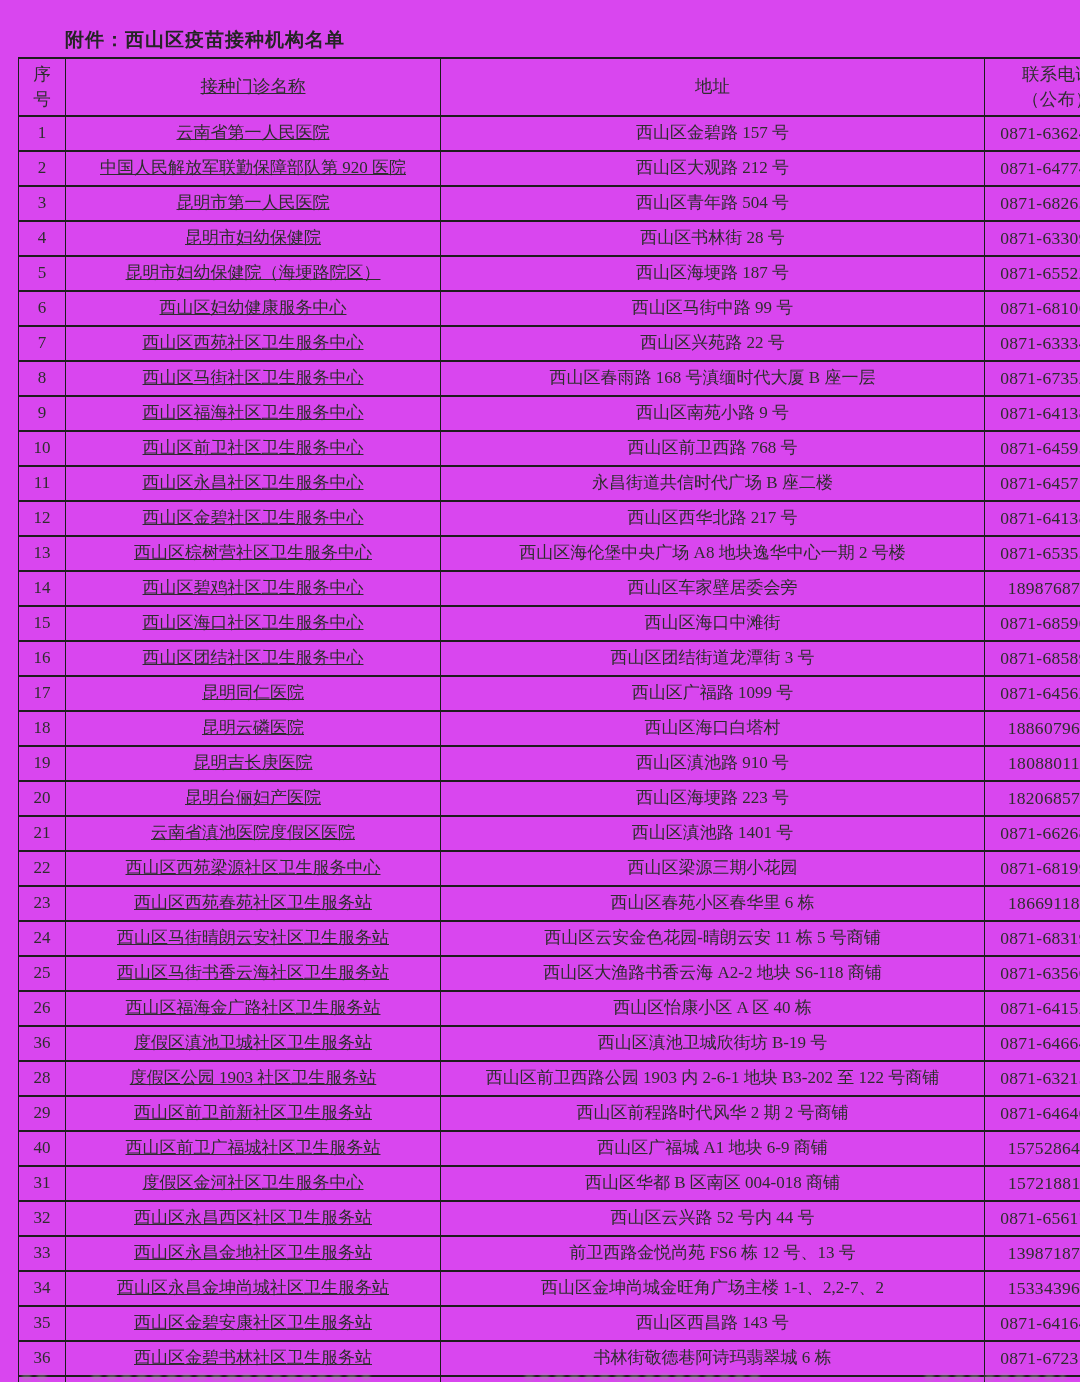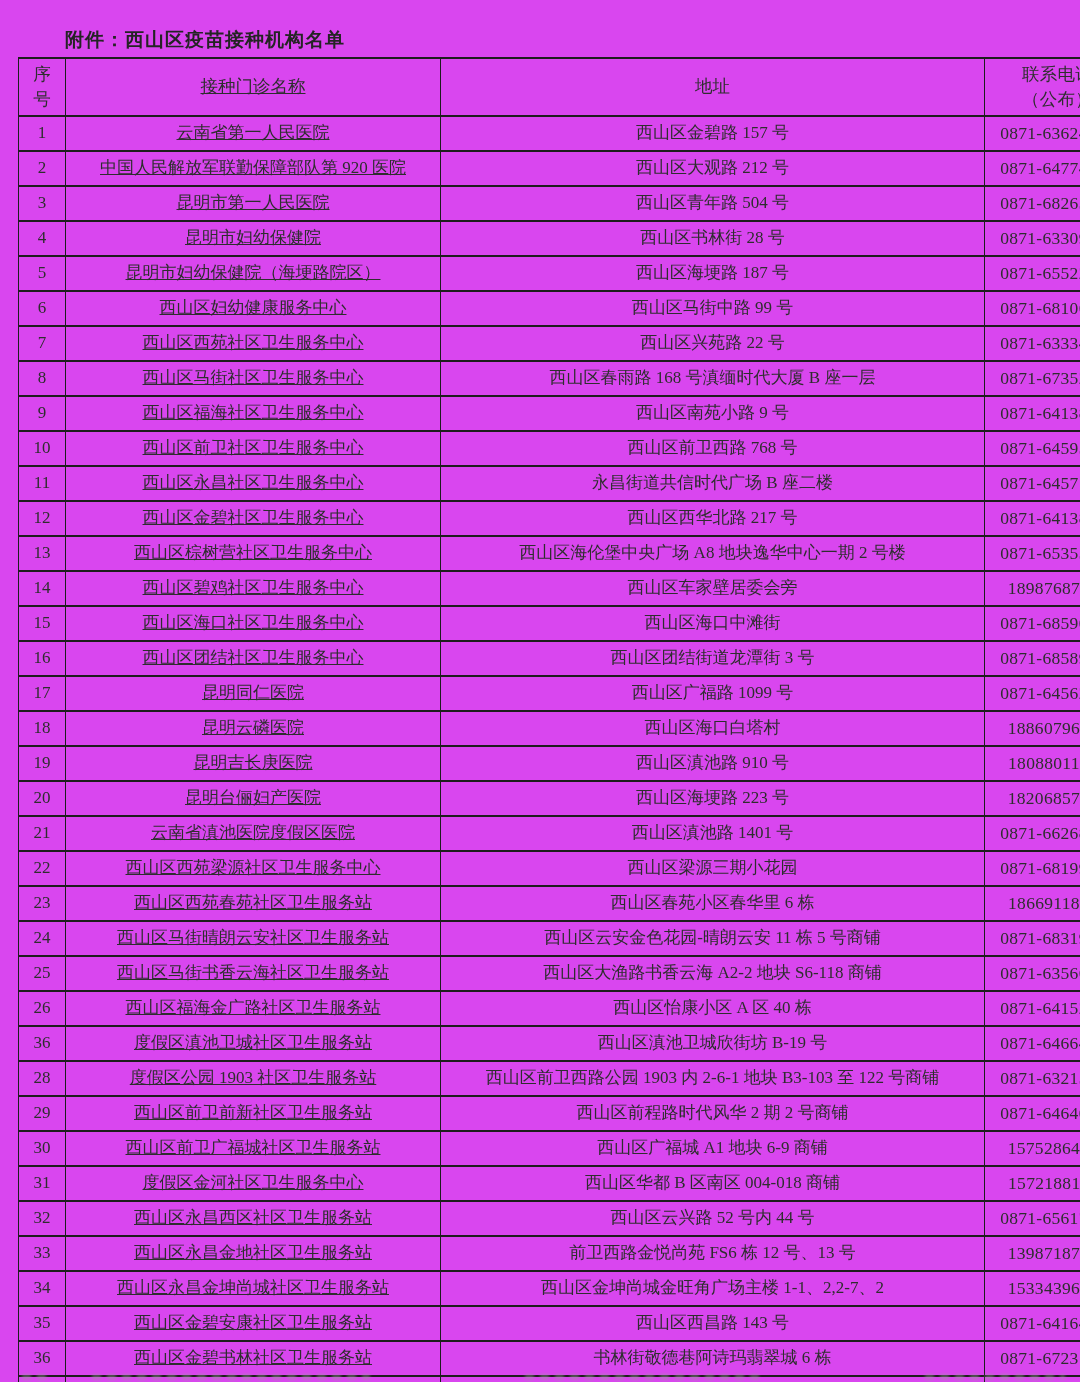--- a/index.html
+++ b/index.html
@@ -249,31 +249,31 @@
         </tr>
         <tr>
           <td class="c-no">36</td>
           <td class="c-name">度假区滇池卫城社区卫生服务站</td>
           <td class="c-addr">西山区滇池卫城欣街坊 B-19 号</td>
           <td class="c-tel">0871-64664157</td>
         </tr>
         <tr>
           <td class="c-no">28</td>
           <td class="c-name">度假区公园 1903 社区卫生服务站</td>
-          <td class="c-addr">西山区前卫西路公园 1903 内 2-6-1 地块 B3-103 至 122 号商铺</td>
+          <td class="c-addr">西山区前卫西路公园 1903 内 2-6-1 地块 B3-202 至 122 号商铺</td>
           <td class="c-tel">0871-63215557</td>
         </tr>
         <tr>
           <td class="c-no">29</td>
           <td class="c-name">西山区前卫前新社区卫生服务站</td>
           <td class="c-addr">西山区前程路时代风华 2 期 2 号商铺</td>
           <td class="c-tel">0871-64640120</td>
         </tr>
         <tr>
-          <td class="c-no">30</td>
+          <td class="c-no">40</td>
           <td class="c-name">西山区前卫广福城社区卫生服务站</td>
           <td class="c-addr">西山区广福城 A1 地块 6-9 商铺</td>
           <td class="c-tel">15752864282</td>
         </tr>
         <tr>
           <td class="c-no">31</td>
           <td class="c-name">度假区金河社区卫生服务中心</td>
           <td class="c-addr">西山区华都 B 区南区 004-018 商铺</td>
           <td class="c-tel">15721881108</td>
         </tr>

